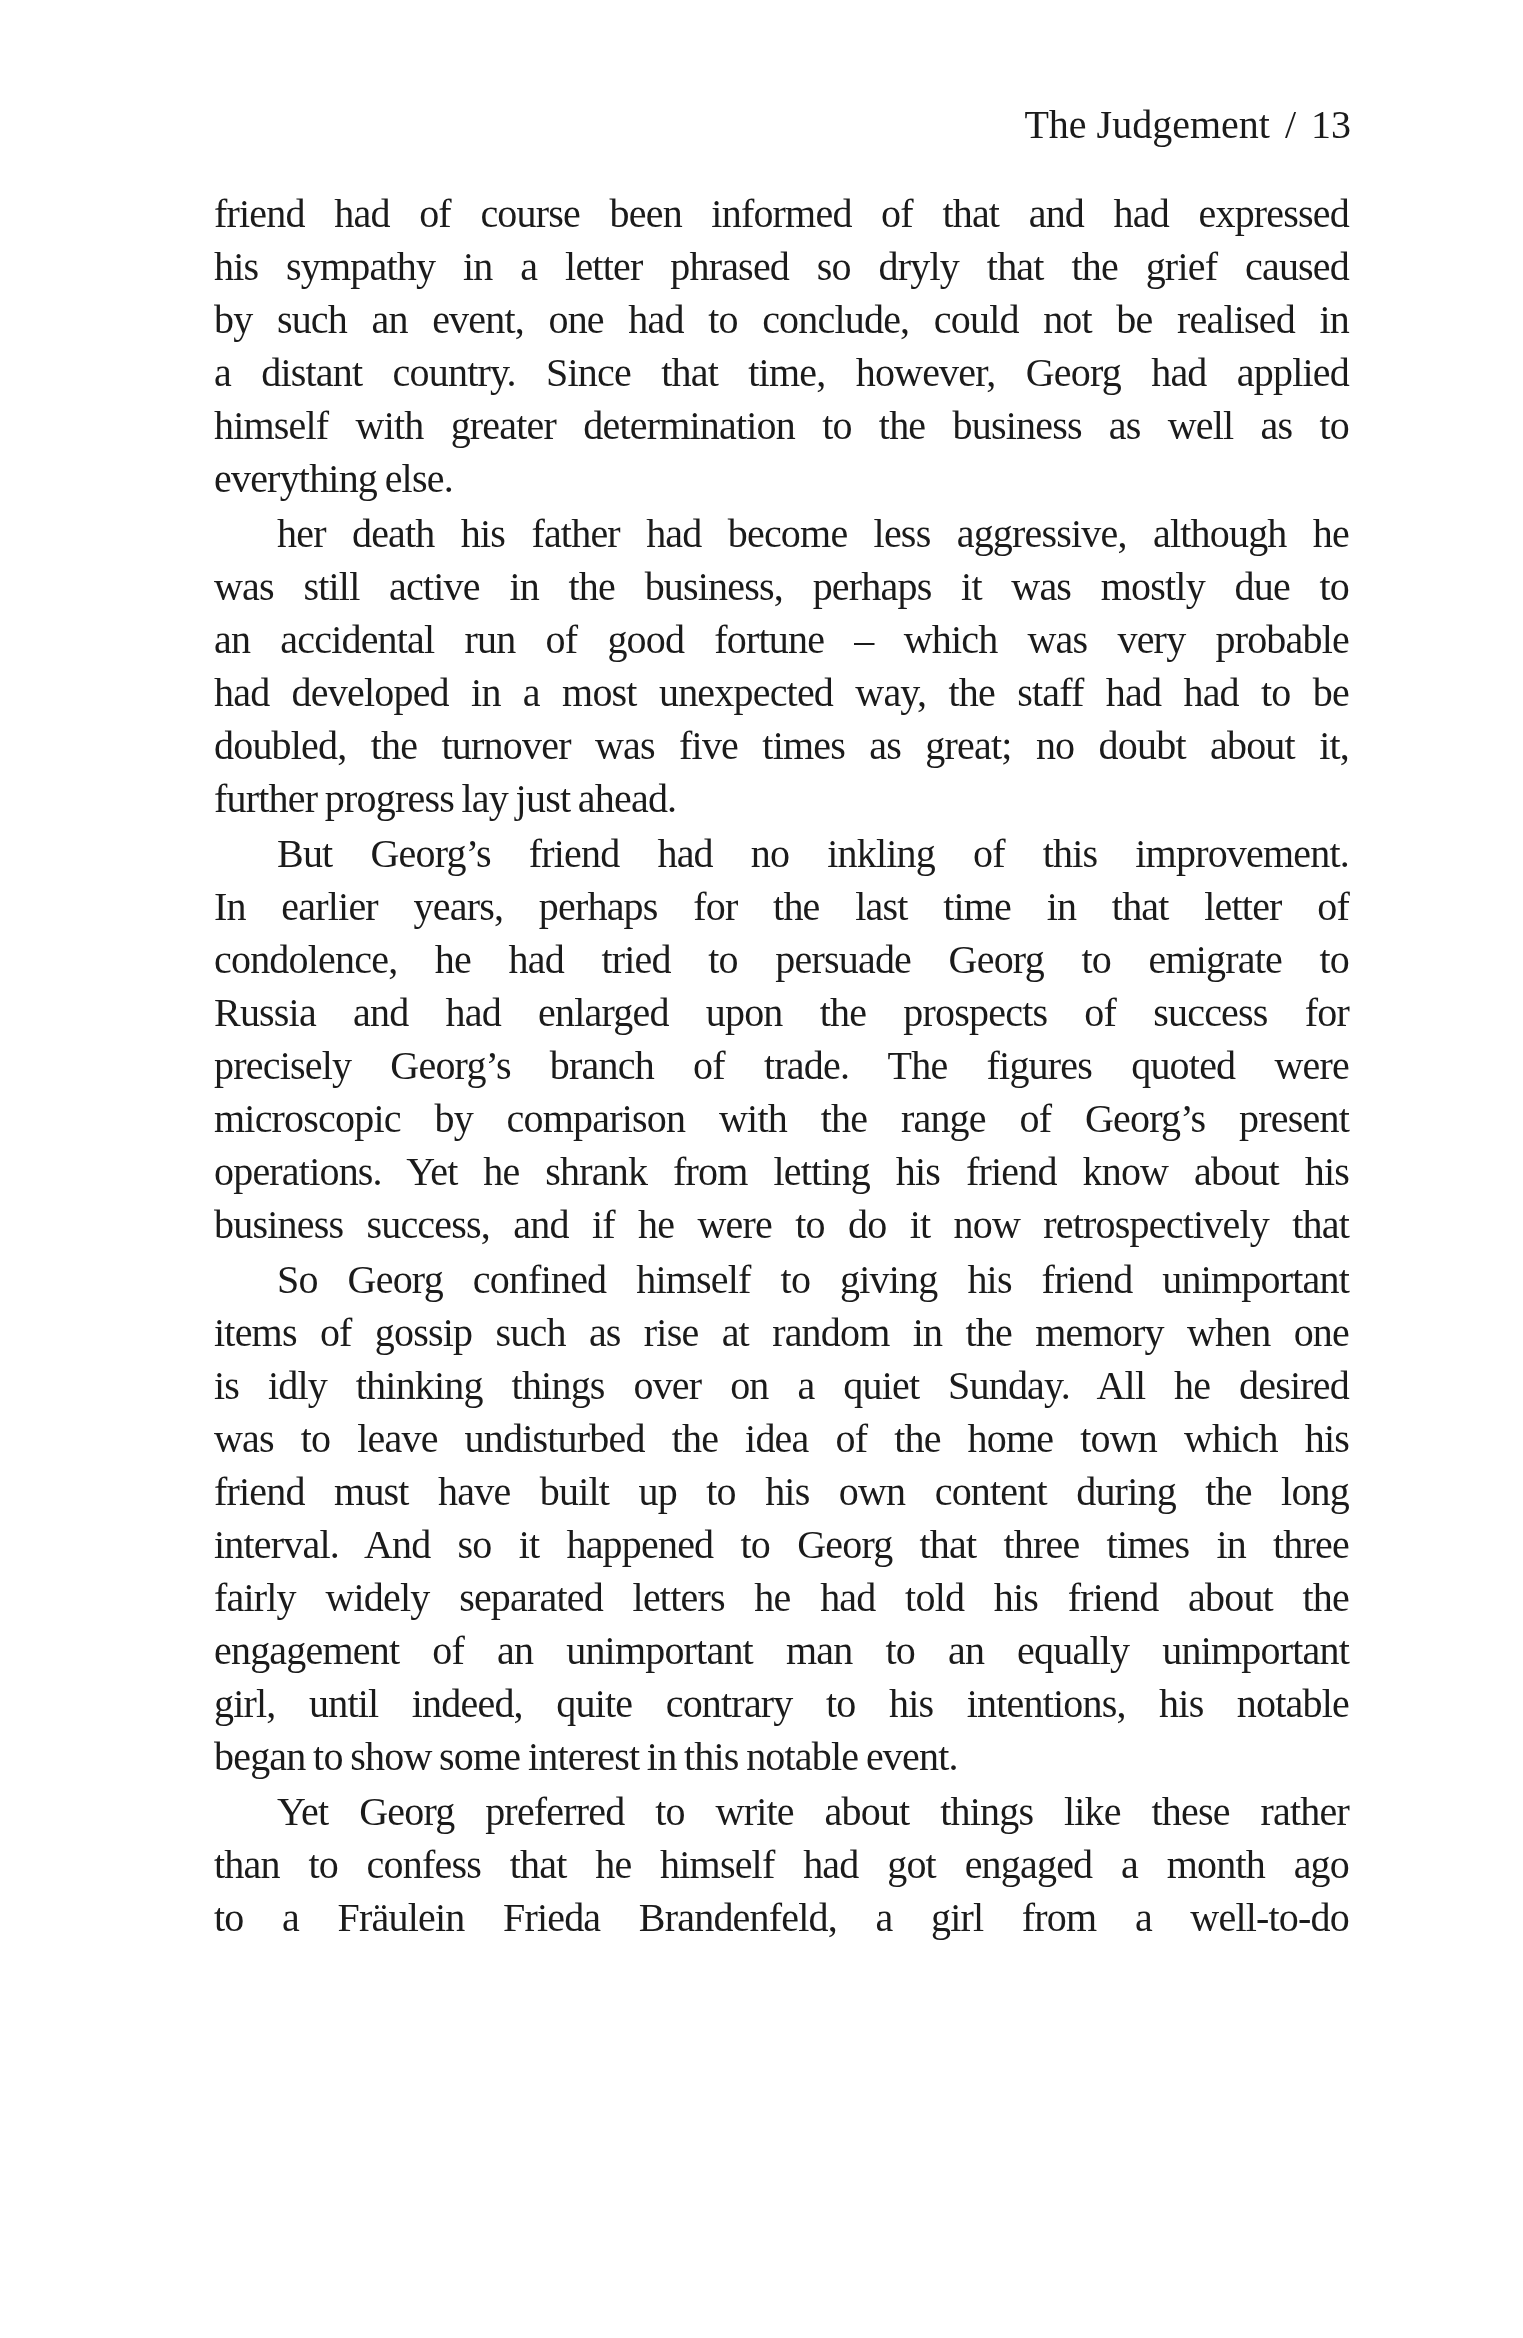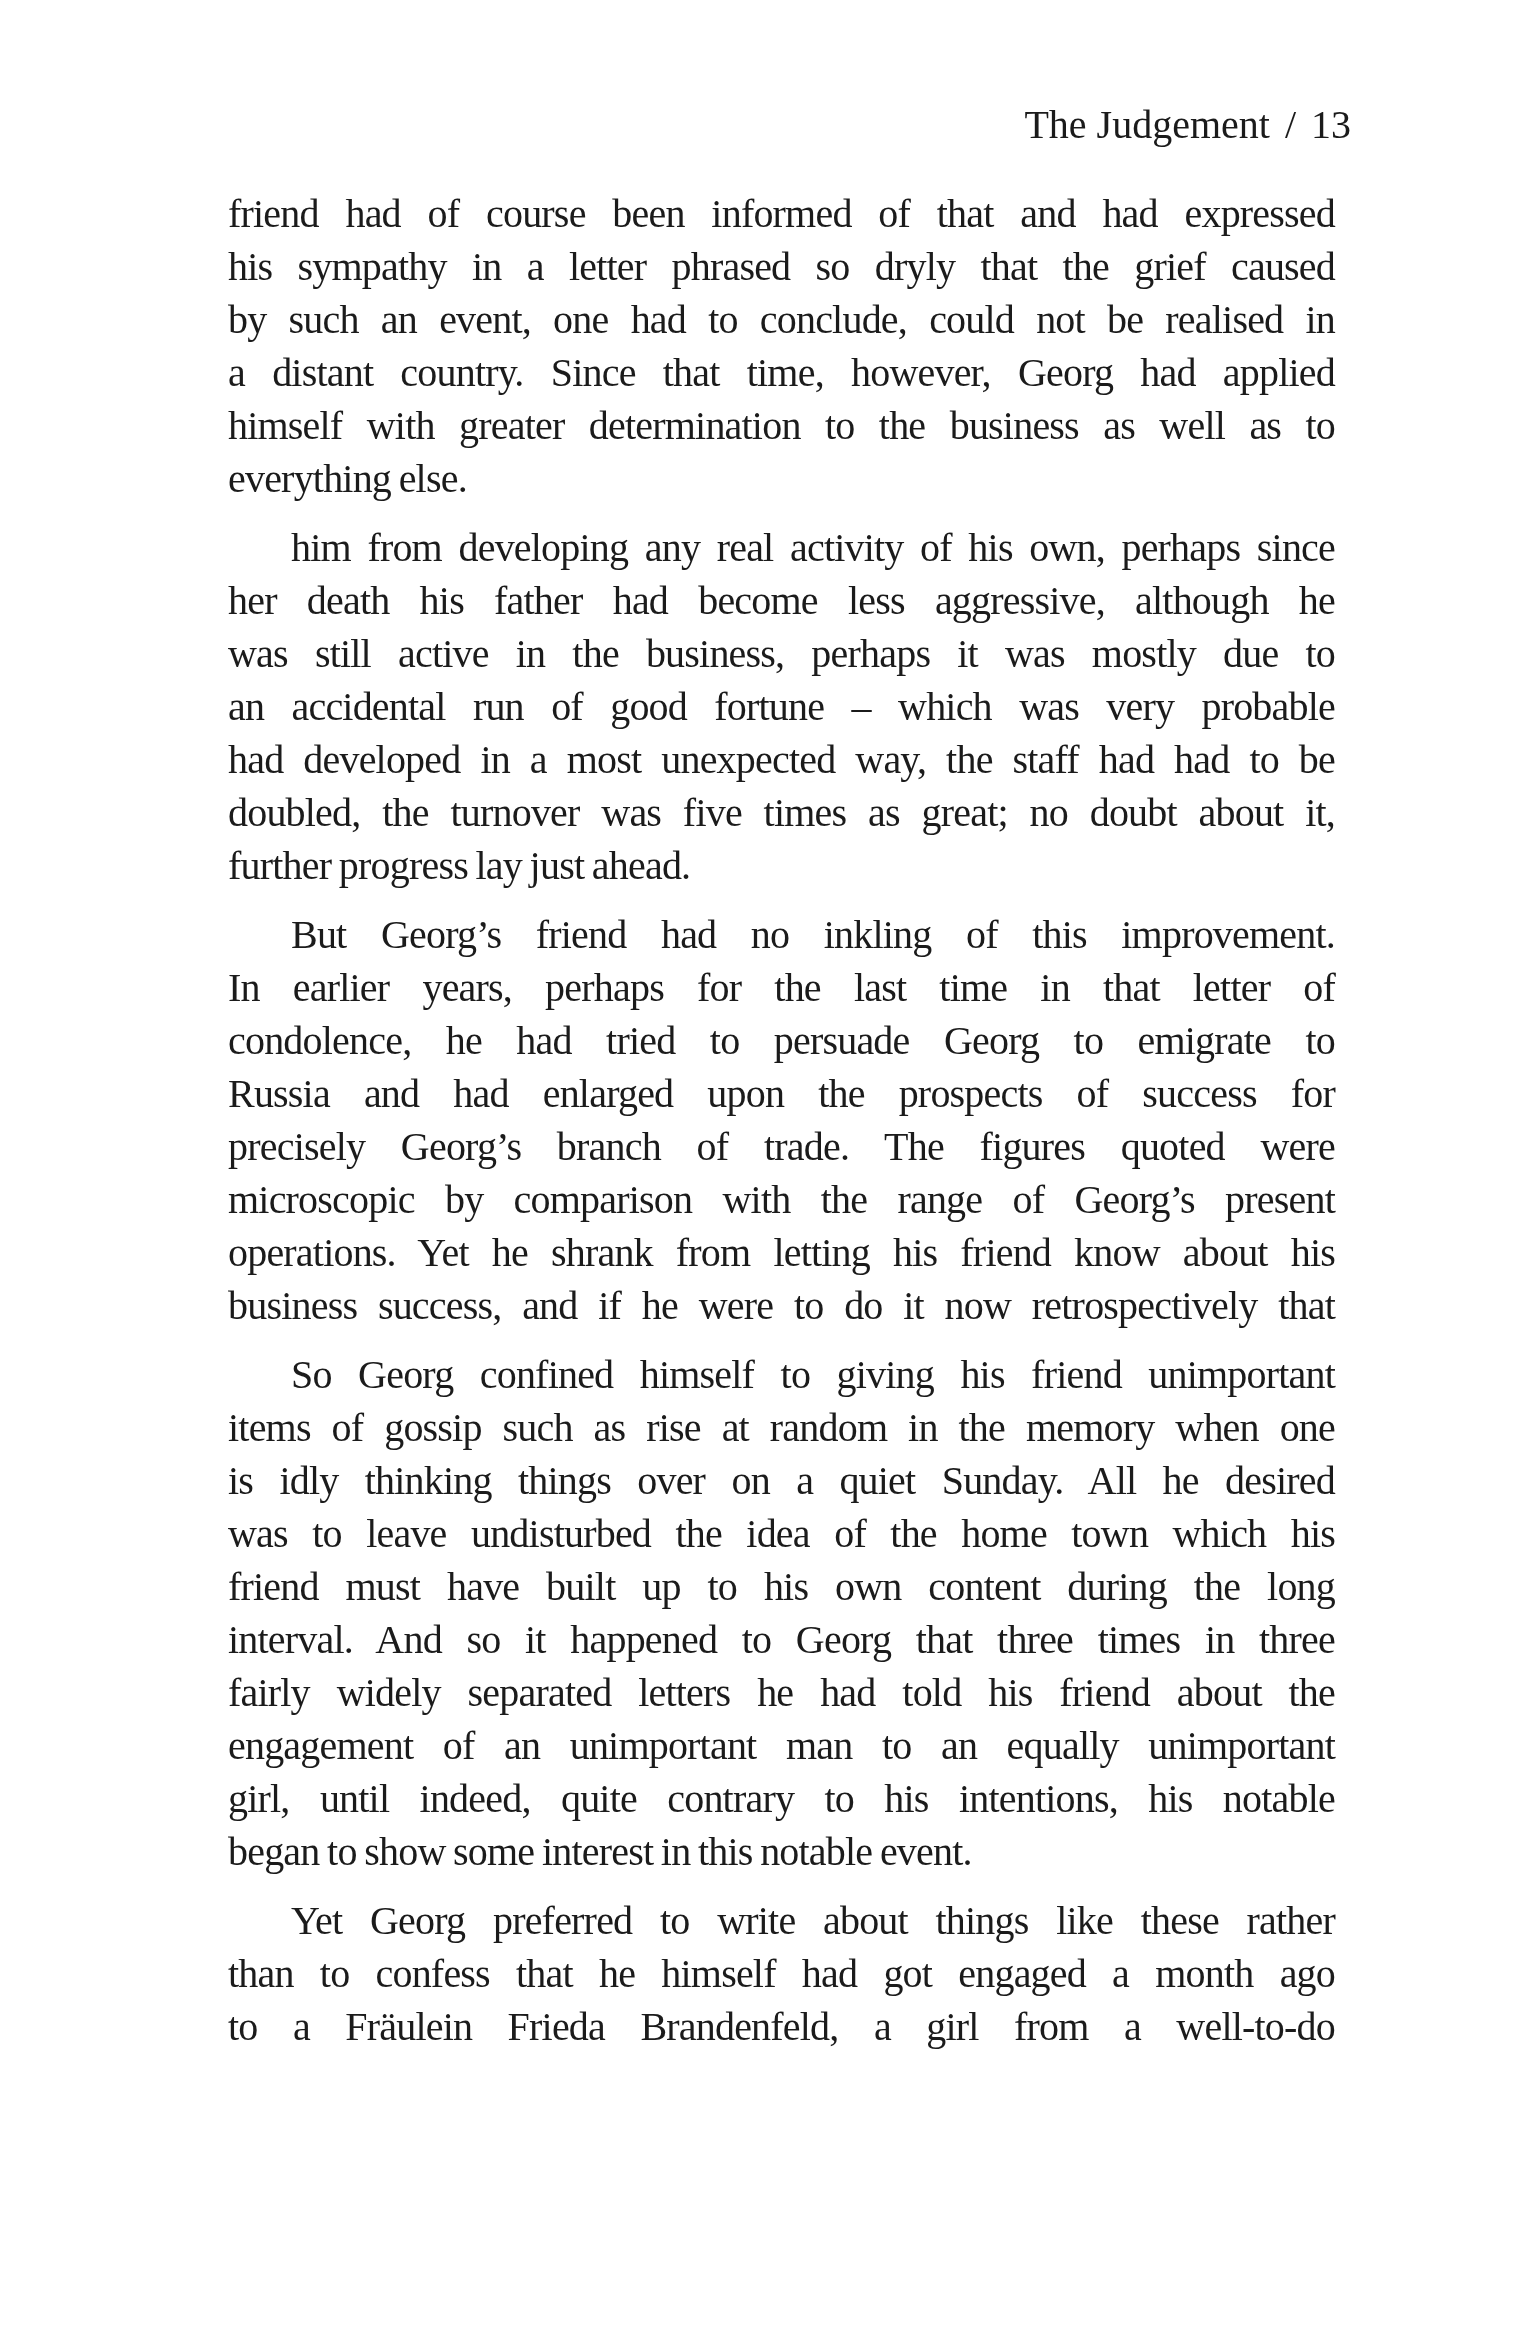--- a/index.html
+++ b/index.html
@@ -29,21 +29,21 @@
     margin: 0 15px;
   }
   .body-text {
     margin-top: 36px;
     font-size: 40px;
     line-height: 53px;
     letter-spacing: -0.02em;
     word-spacing: -0.04em;
   }
   .para {
-    margin: 16px;
+    margin: 2px;
     padding: 0;
   }
   .line {
     text-align: justify;
     text-align-last: justify;
   }
   .line.endline {
     text-align-last: left;
   }
   .para.indented .line:first-child {
@@ -60,21 +60,20 @@
   <main class="body-text" id="body-text">
       <div class="para">
         <div class="line">friend had of course been informed of that and had expressed</div>
         <div class="line">his sympathy in a letter phrased so dryly that the grief caused</div>
         <div class="line">by such an event, one had to conclude, could not be realised in</div>
         <div class="line">a distant country. Since that time, however, Georg had applied</div>
         <div class="line">himself with greater determination to the business as well as to</div>
         <div class="line endline">everything else.</div>
       </div>
       <div class="para indented">
-        <div class="line">him from developing any real activity of his own, perhaps since</div>
         <div class="line">her death his father had become less aggressive, although he</div>
         <div class="line">was still active in the business, perhaps it was mostly due to</div>
         <div class="line">an accidental run of good fortune – which was very probable</div>
         <div class="line">had developed in a most unexpected way, the staff had had to be</div>
         <div class="line">doubled, the turnover was five times as great; no doubt about it,</div>
         <div class="line endline">further progress lay just ahead.</div>
       </div>
       <div class="para indented">
         <div class="line">But Georg’s friend had no inkling of this improvement.</div>
         <div class="line">In earlier years, perhaps for the last time in that letter of</div>

